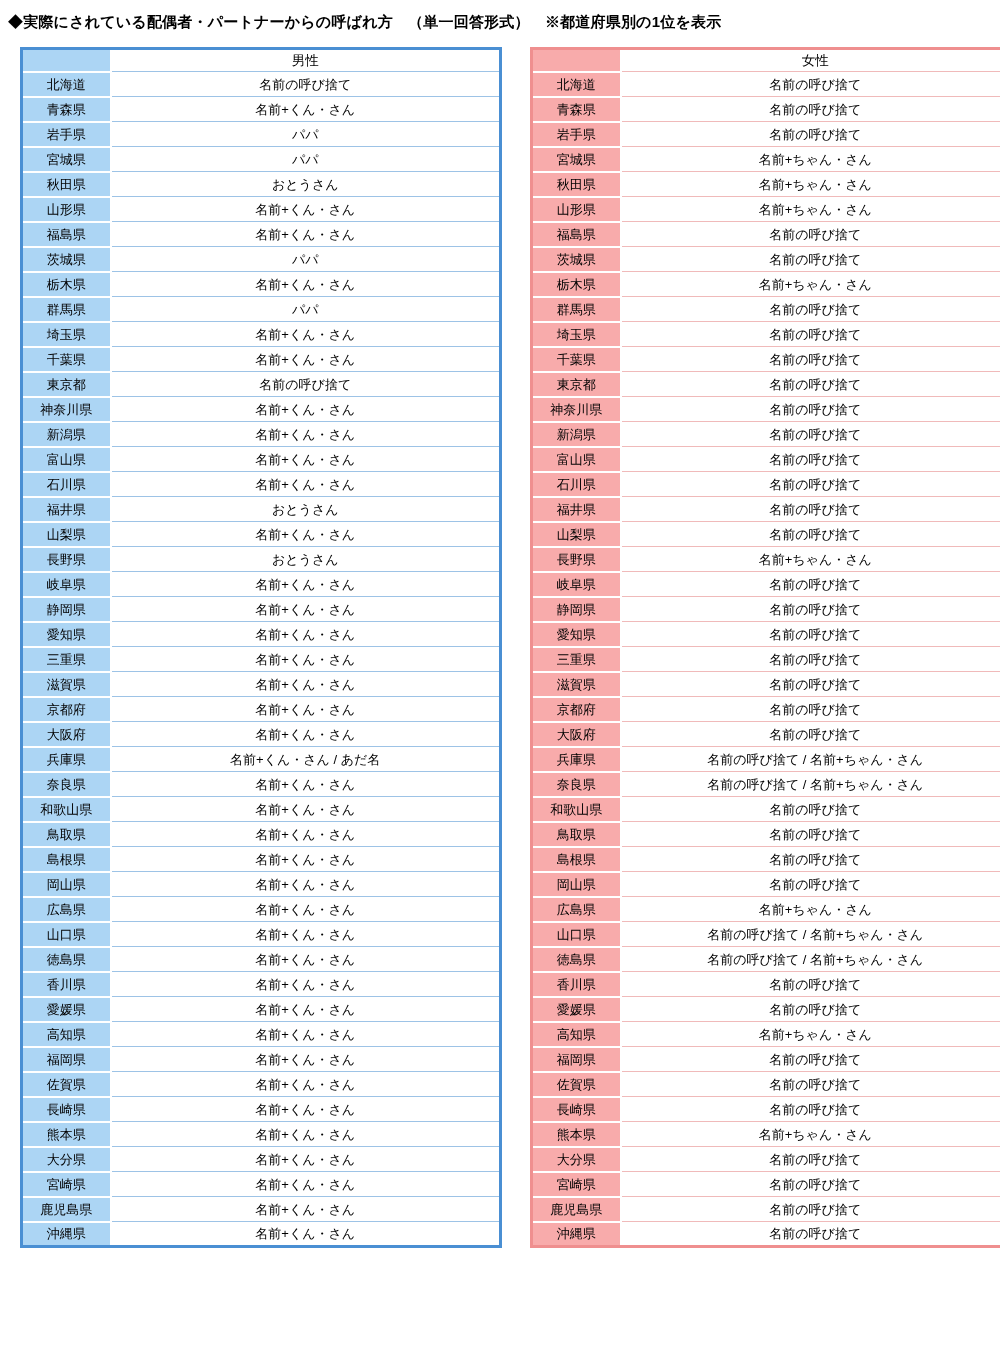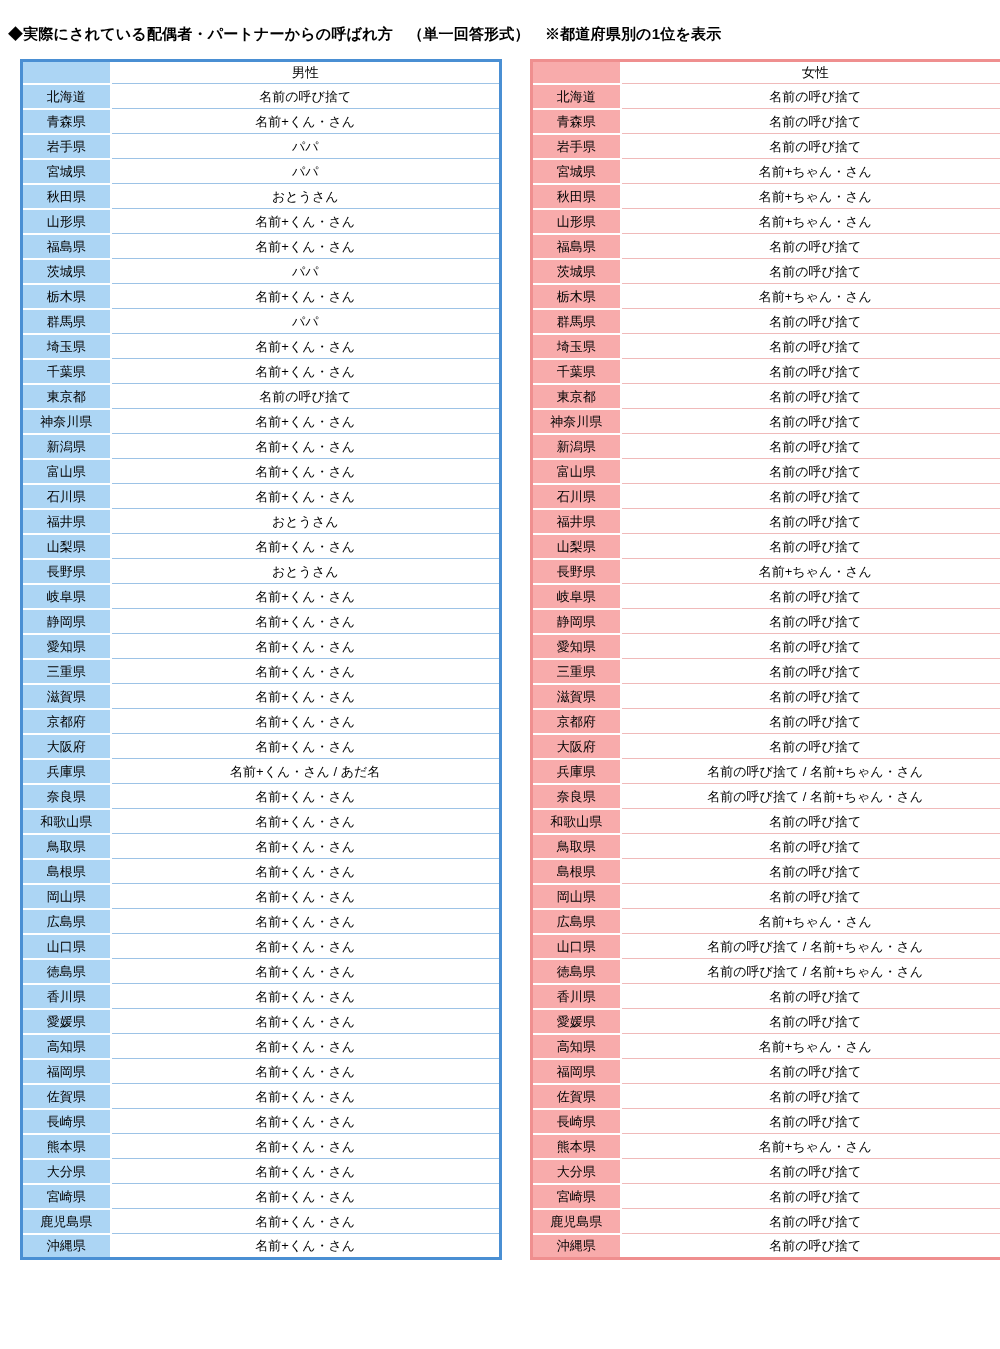--- a/index.html
+++ b/index.html
@@ -7,21 +7,21 @@
     margin: 0; padding: 0;
     width: 1000px; height: 1349px;
     background: #ffffff;
     font-family: "Liberation Sans", sans-serif;
     color: #000000;
     overflow: hidden;
   }
   .title {
     font-size: 15px;
     font-weight: bold;
-    padding: 25px 0 0 8px;
+    padding: 13px 0 0 8px;
     letter-spacing: 0.2px;
     white-space: nowrap;
   }
   .tables {
     display: flex;
     gap: 28px;
     margin: 15px 0 0 20px;
   }
   table.gt {
     border-collapse: collapse;

